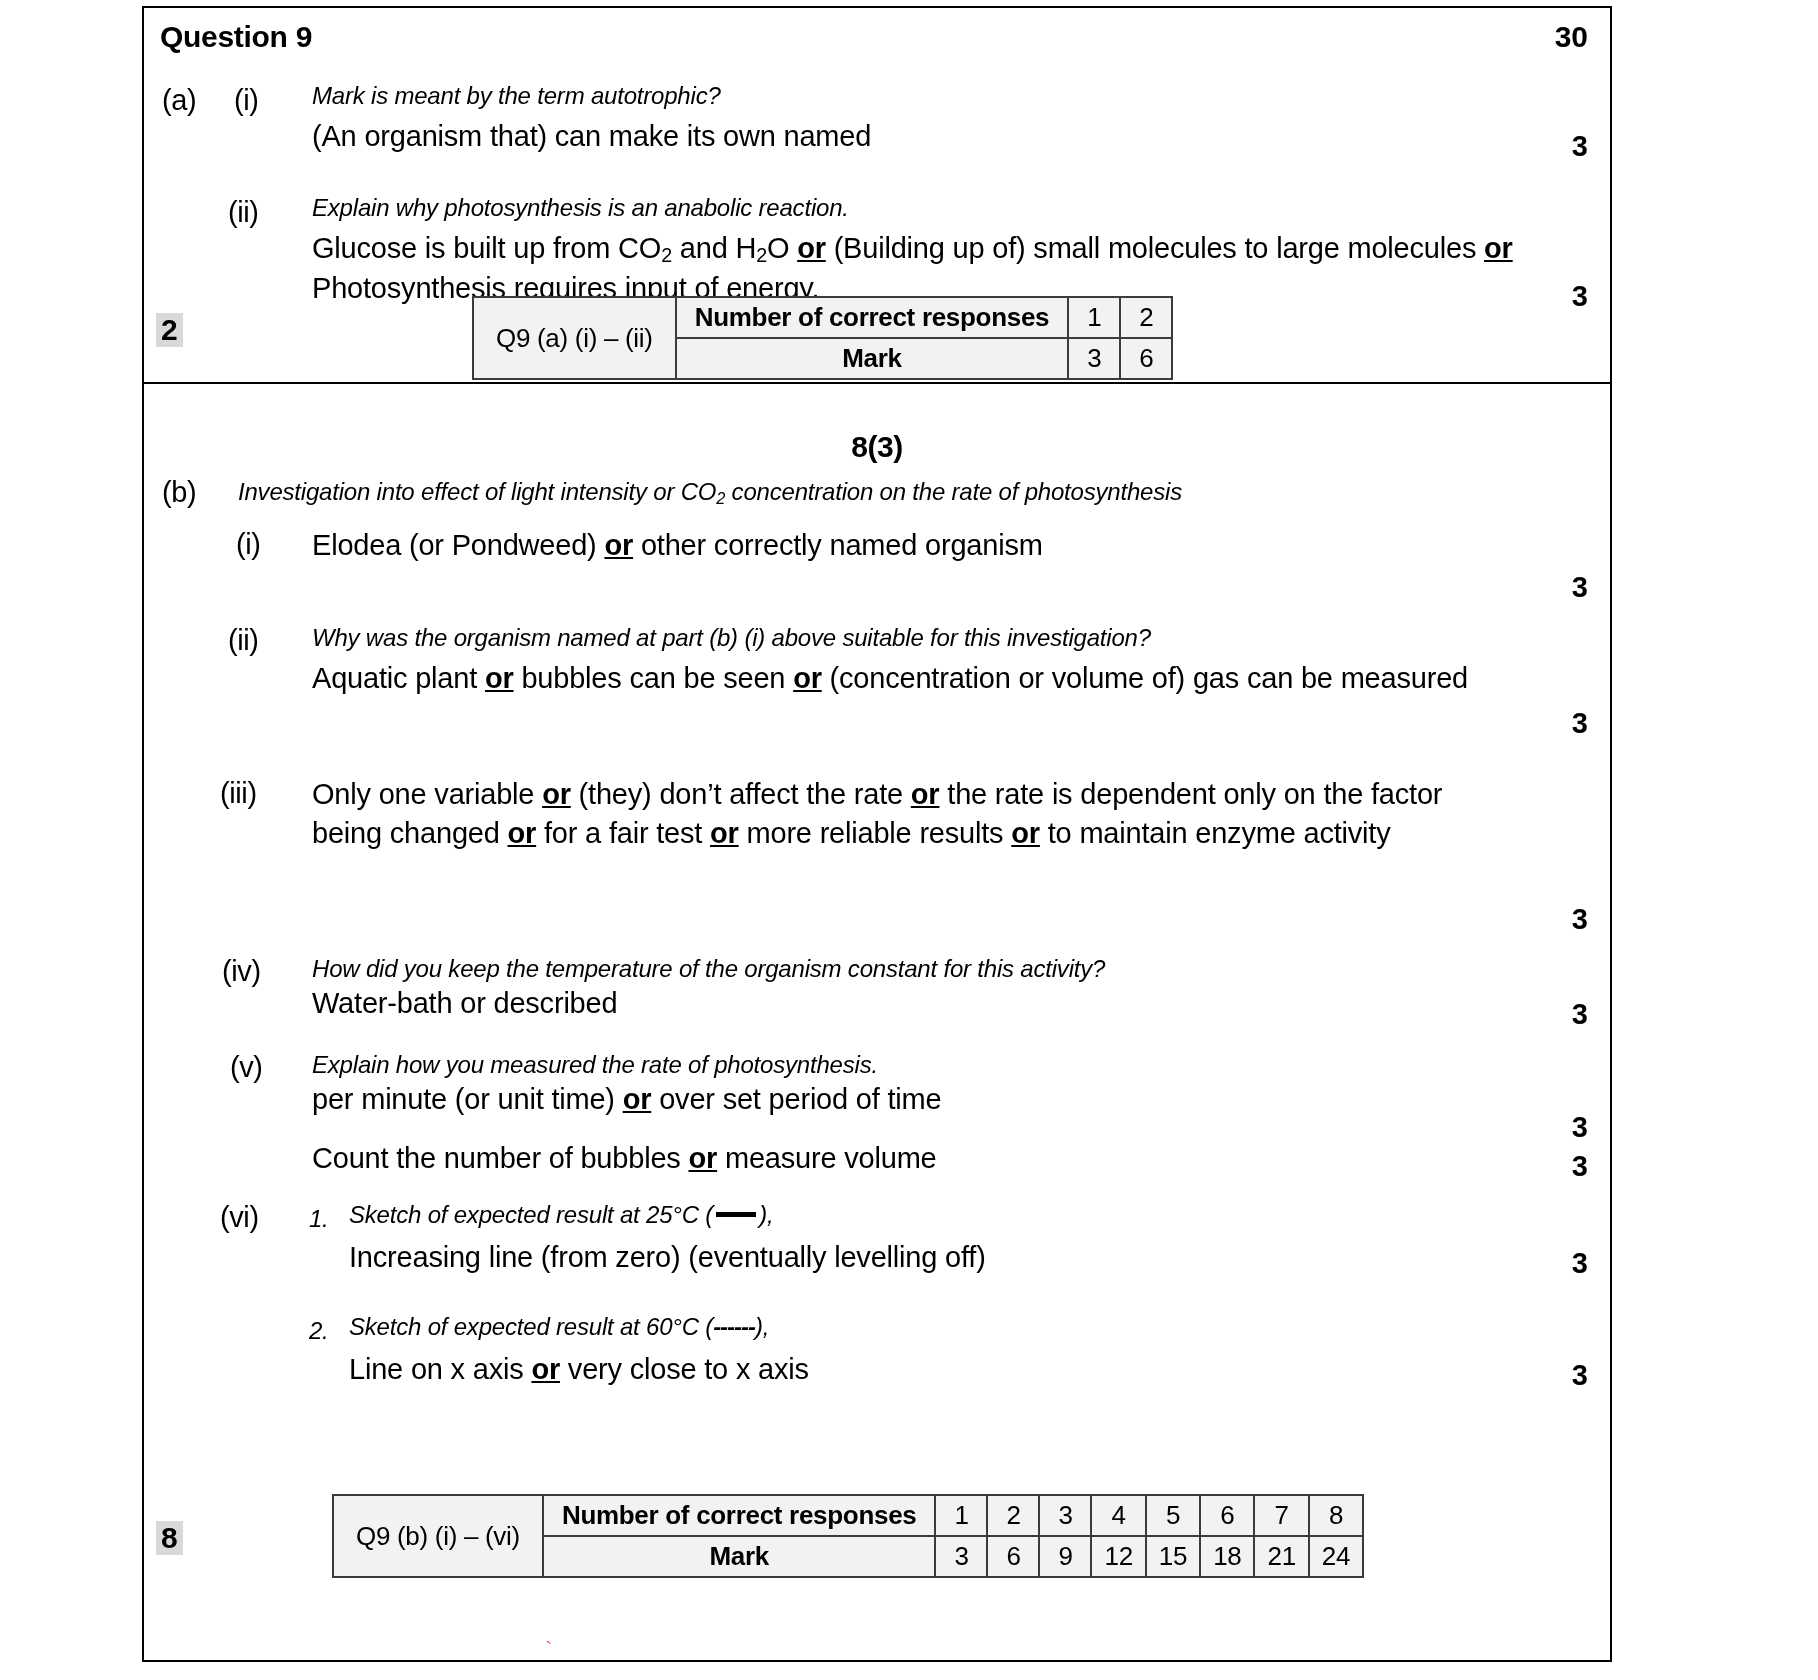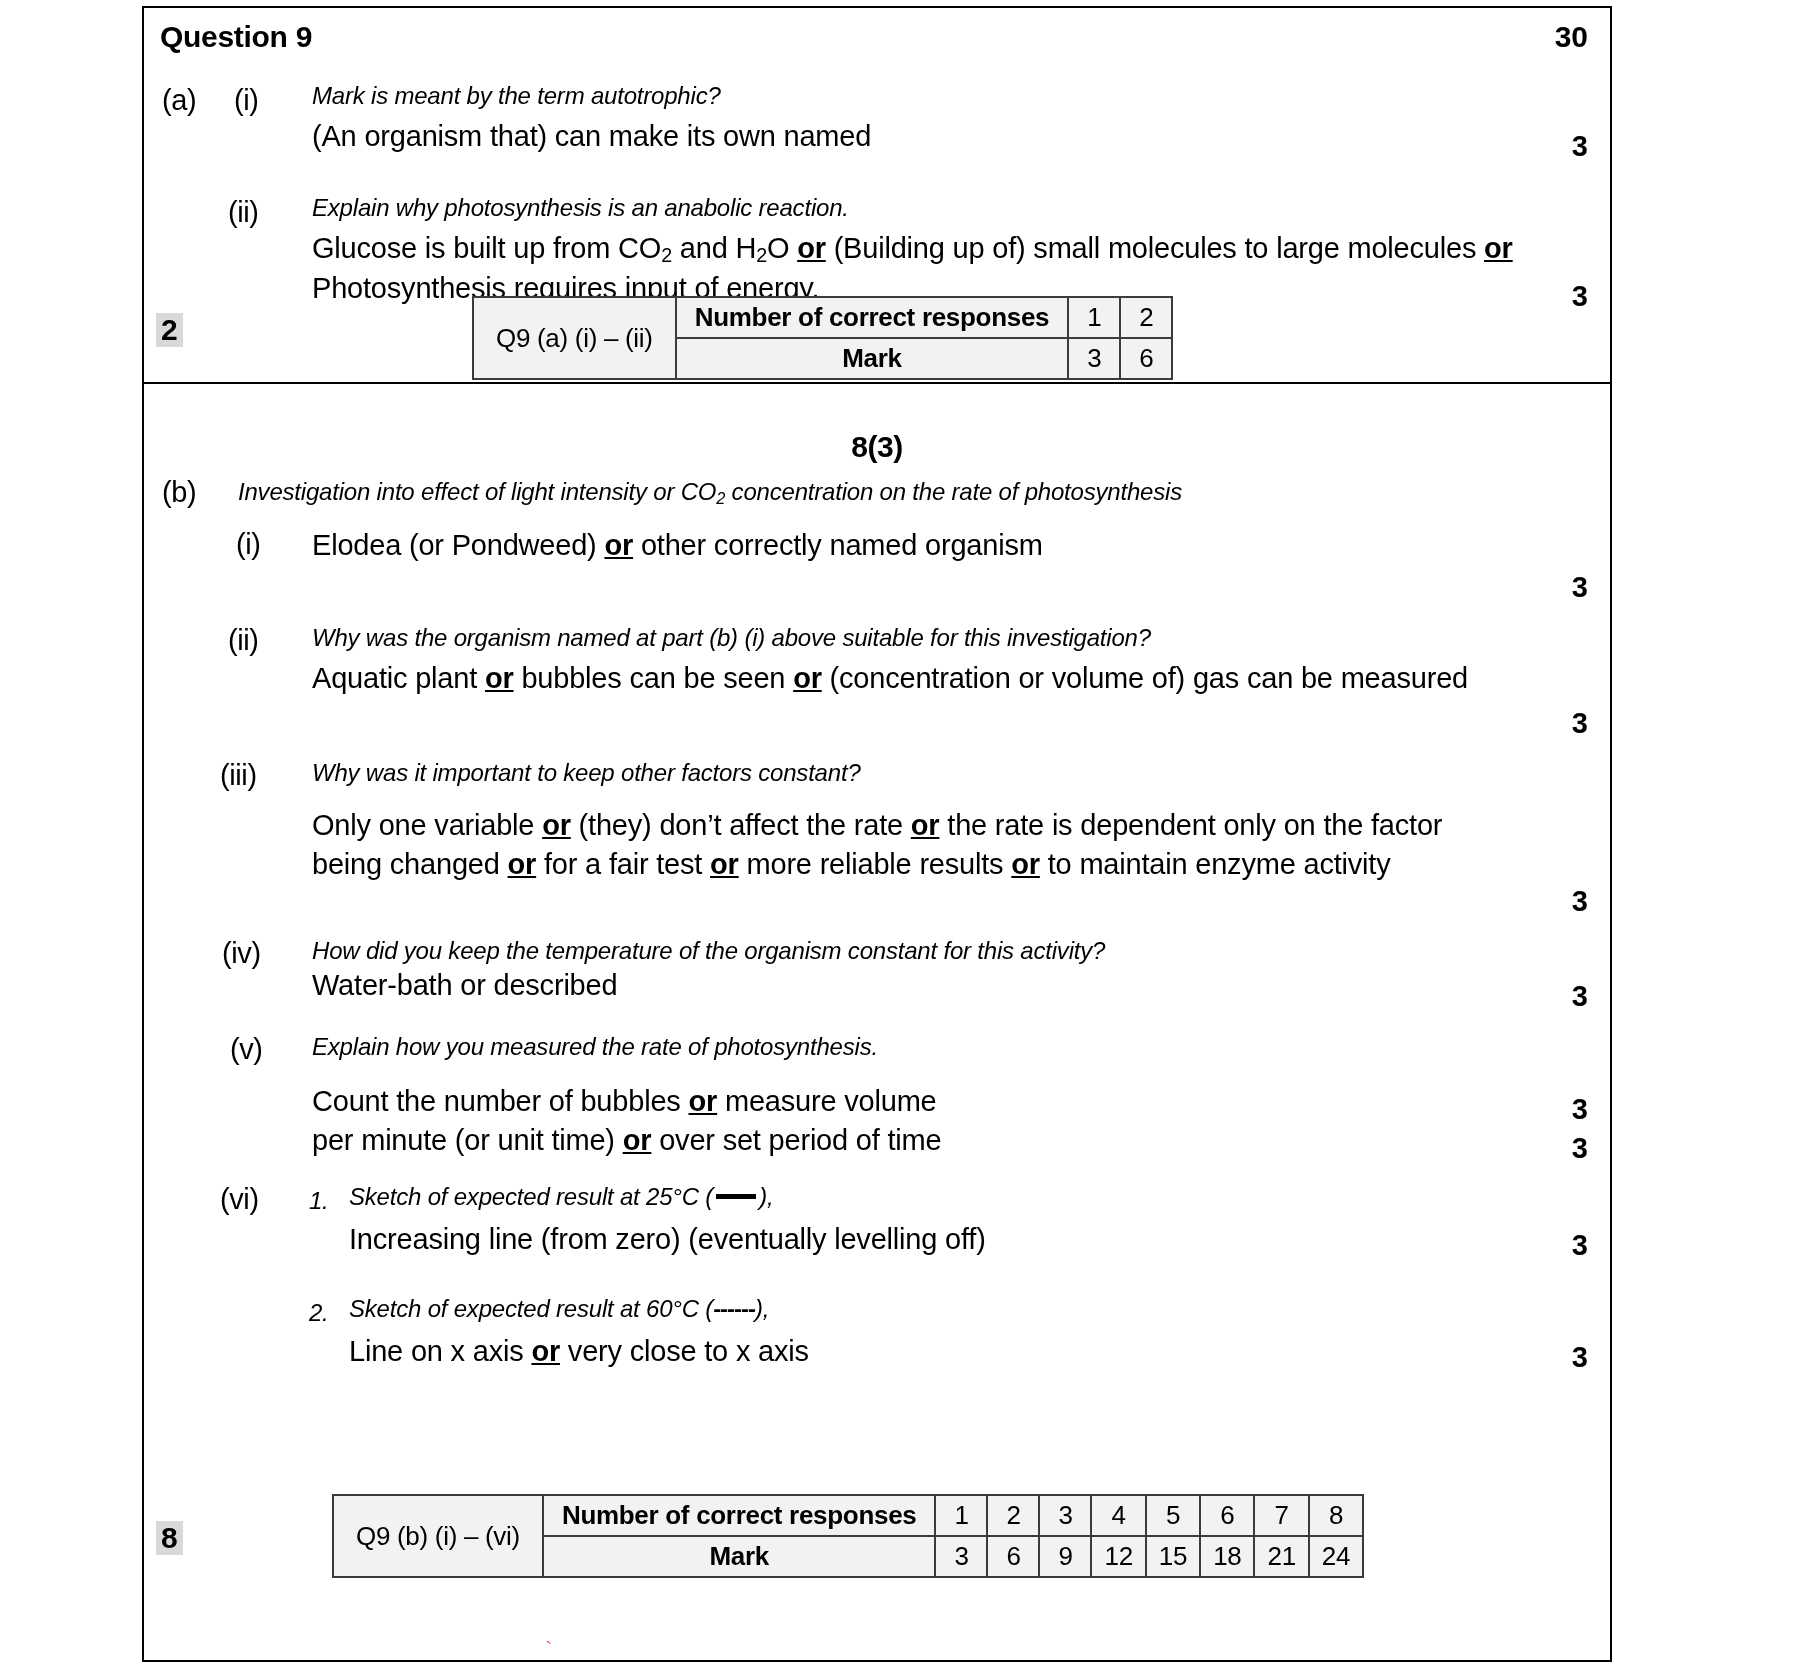--- a/index.html
+++ b/index.html
@@ -234,41 +234,40 @@
       <div class="body-col">
         <div class="ital">Why was the organism named at part (b) (i) above suitable for this investigation?</div>
         <div class="ans" style="margin-top:6px;">Aquatic plant <u class="or">or</u> bubbles can be seen <u class="or">or</u> (concentration or volume of) gas can be measured</div>
       </div>
       <span class="mark" style="top:85px;">3</span>
     </div>
 
     <div class="row" style="height:178px;">
       <span class="lbl-r" style="left:76px; top:2px;">(iii)</span>
       <div class="body-col">
-        <div class="ital">Why was it important to keep other factors constant?</div>
         <div class="ans" style="margin-top:18px;">Only one variable <u class="or">or</u> (they) don’t affect the rate <u class="or">or</u> the rate is dependent only on the factor being changed <u class="or">or</u> for a fair test <u class="or">or</u> more reliable results <u class="or">or</u> to maintain enzyme activity</div>
       </div>
       <span class="mark" style="top:128px;">3</span>
     </div>
 
     <div class="row" style="height:96px;">
       <span class="lbl-r" style="left:78px; top:2px;">(iv)</span>
       <div class="body-col">
         <div class="ital">How did you keep the temperature of the organism constant for this activity?</div>
         <div class="ans" style="">Water-bath or described</div>
       </div>
       <span class="mark" style="top:45px;">3</span>
     </div>
 
     <div class="row" style="height:150px;">
       <span class="lbl-r" style="left:86px; top:2px;">(v)</span>
       <div class="body-col">
         <div class="ital">Explain how you measured the rate of photosynthesis.</div>
+        <div class="ans">per minute (or unit time) <u class="or">or</u> over set period of time</div>
         <div class="ans" style="margin-top:20px;">Count the number of bubbles <u class="or">or</u> measure volume</div>
-        <div class="ans">per minute (or unit time) <u class="or">or</u> over set period of time</div>
       </div>
       <span class="mark" style="top:62px;">3</span>
       <span class="mark" style="top:101px;">3</span>
     </div>
 
     <div class="row" style="height:112px;">
       <span class="lbl-r" style="left:76px; top:2px;">(vi)</span>
       <span class="lbl-r ital" style="left:165px; top:4px; font-size:24px;">1.</span>
       <div style="margin-left:205px; margin-right:90px;">
         <div class="ital">Sketch of expected result at 25°C (<span class="solidline"></span>),</div>

